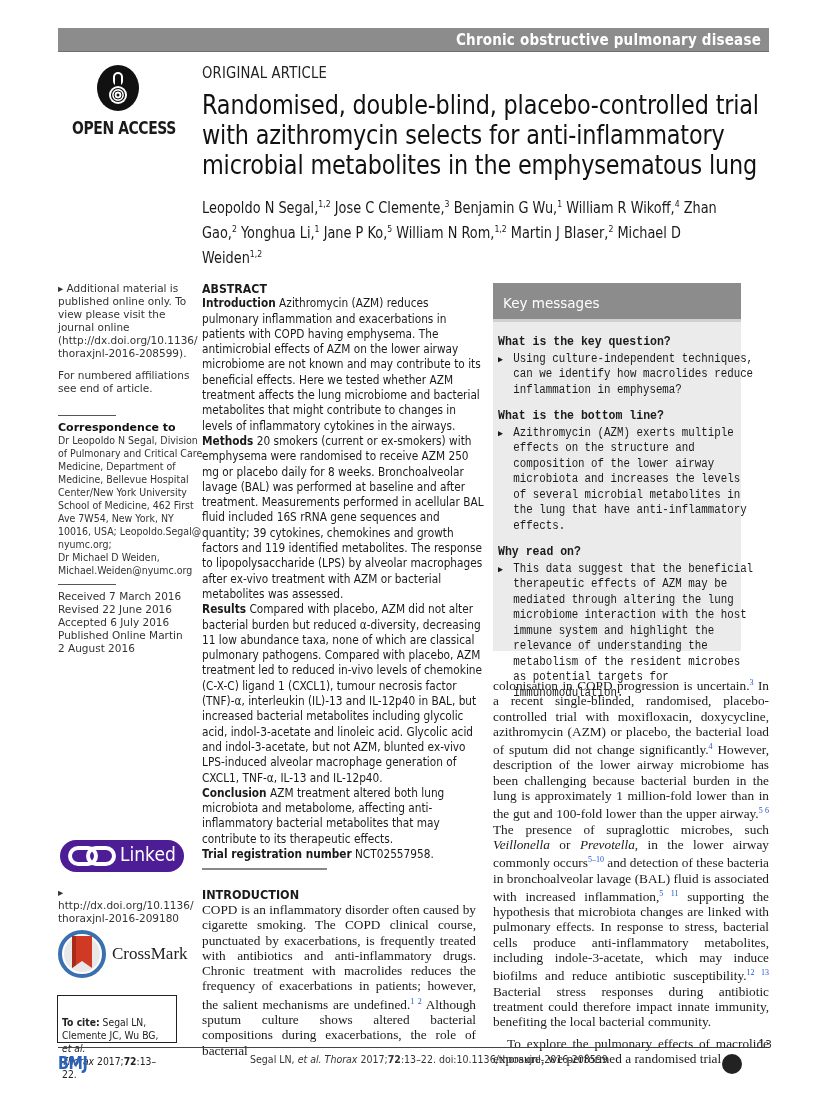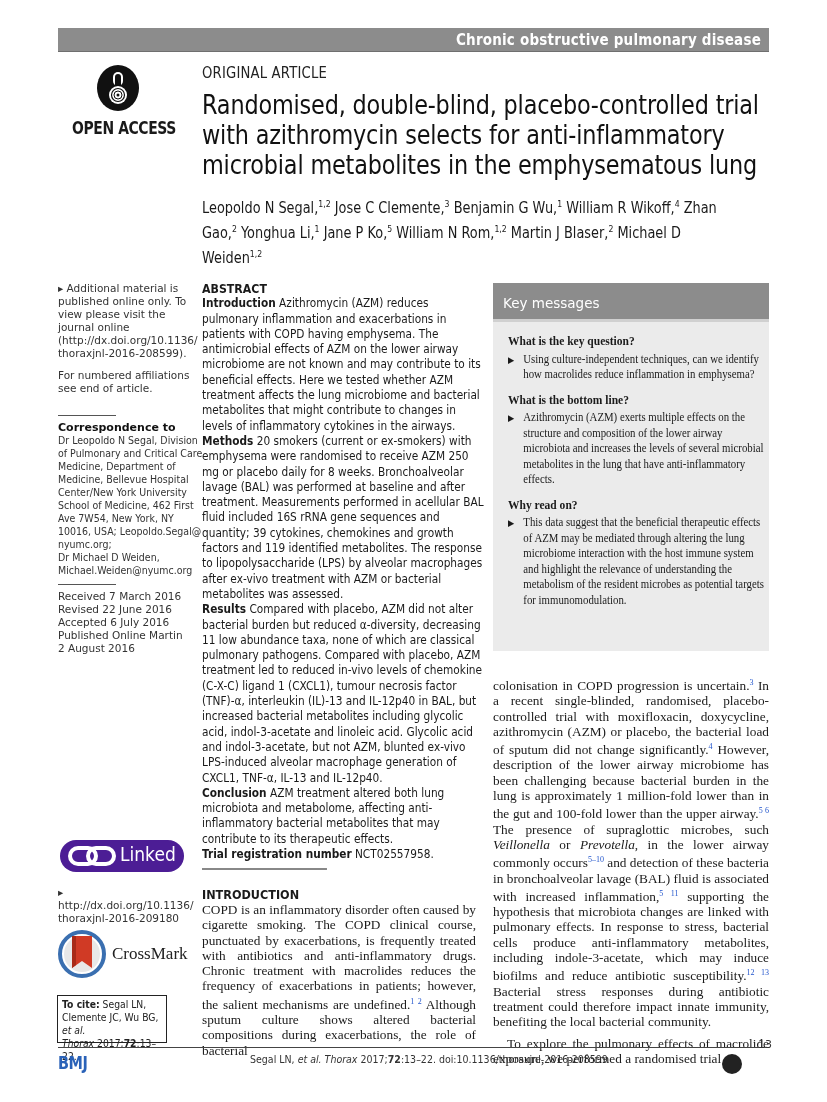--- a/index.html
+++ b/index.html
@@ -25,23 +25,23 @@
   .sidebar .rule { width: 58px; border-top: 1.5px solid #555; margin: 4px 0 5px; }
   .sidebar .bold { font-weight: bold; color: #111; font-size: 11px; }
   .cond { transform: scaleX(0.9); transform-origin: left; white-space: nowrap; }
 
   .abstract { position: absolute; left: 202px; top: 281px; width: 282px; font-size: 12px; line-height: 15.3px; color: #1a1a1a; font-family: "DejaVu Sans", sans-serif; }
   .abstract .inner { transform: scaleX(0.88); transform-origin: left top; width: 322px; }
   .abstract h3 { font-size: 12.5px; font-weight: bold; }
   .abstract b { font-weight: bold; }
   .abstract .rule { width: 142px; border-top: 2px solid #888; margin-top: 6px; }
 
-  .keybox { position: absolute; left: 493px; top: 283px; width: 276px; height: 368px; background: #ebebeb; }
+  .keybox { position: absolute; left: 493px; top: 283px; width: 248px; height: 368px; background: #ebebeb; }
   .keybox .kh { height: 39px; background: #8c8c8c; color: #fff; font-size: 13.5px; padding: 12px 10px; border-bottom: 3px solid #d0d0d0; font-family: "DejaVu Sans", sans-serif; }
-  .keybox .kbody { padding: 12px 8px 0 15px; font-family: Liberation Serif, serif; font-size: 12px; line-height: 15.5px; }
+  .keybox .kbody { padding: 12px 8px 0 5px; font-family: Liberation Mono, monospace; font-size: 12px; line-height: 15.5px; }
   .keybox .kq { font-weight: bold; font-size: 12.8px; margin-top: 0; margin-bottom: 2px; }
   .keybox .kitem { display: flex; margin-bottom: 10px; }
   .keybox .kitem .tri { width: 17px; flex: none; font-size: 9px; padding-top: 1px; }
   .keybox .inner { transform: scaleX(0.9); transform-origin: left top; width: 289px; }
 
   .body-col { position: absolute; font-family: "Liberation Serif", serif; font-size: 13.3px; line-height: 15.3px; text-align: justify; color: #1a1a1a; }
   .body-col sup { color: #2255cc; font-size: 8px; vertical-align: 5px; }
   .body-col p { text-indent: 0; }
   .body-col p.ind { text-indent: 14px; margin-top: 6px; }
   .intro { left: 202px; top: 887px; width: 274px; }
@@ -50,21 +50,21 @@
 
   .linked { position: absolute; left: 60px; top: 840px; width: 124px; height: 32px; background: #4c1d95; border-radius: 16px; color: #fff; }
   .linked .txt { position: absolute; left: 60px; top: 3px; font-size: 19px; font-family: "DejaVu Sans", sans-serif; transform: scaleX(0.9); transform-origin: left; }
   .linked svg { position: absolute; left: 8px; top: 5px; }
 
   .linkref { position: absolute; left: 58px; top: 886px; width: 140px; font-size: 10.5px; line-height: 13px; color: #333; font-family: "DejaVu Sans", sans-serif; }
 
   .crossmark { position: absolute; left: 58px; top: 928px; width: 140px; height: 52px; }
   .crossmark .txt { position: absolute; left: 54px; top: 16px; font-family: "Liberation Serif", serif; font-size: 17px; color: #222; }
 
-  .cite { position: absolute; left: 57px; top: 995px; width: 110px; height: 48px; border: 1.5px solid #222; padding: 2px 4px; font-size: 10.5px; line-height: 13px; font-family: "DejaVu Sans", sans-serif; color: #222; }
+  .cite { position: absolute; left: 57px; top: 995px; width: 120px; height: 48px; border: 1.5px solid #222; padding: 20px 4px; font-size: 10.5px; line-height: 13px; font-family: "DejaVu Sans", sans-serif; color: #222; }
   .cite .inner { transform: scaleX(0.88); transform-origin: left top; width: 118px; }
 
   .footrule { position: absolute; left: 58px; top: 1047px; width: 711px; border-top: 1.5px solid #444; }
   .bmj { position: absolute; left: 58px; top: 1053px; font-size: 17px; font-weight: bold; color: #2a62b8; font-family: "DejaVu Sans", sans-serif; letter-spacing: -0.5px; transform: scaleX(0.85); transform-origin: left; }
   .footcite { position: absolute; left: 250px; top: 1053px; font-size: 11px; color: #333; font-family: "DejaVu Sans", sans-serif; transform: scaleX(0.86); transform-origin: left; white-space: nowrap; }
   .footlogo { position: absolute; left: 722px; top: 1054px; width: 20px; height: 20px; border-radius: 50%; background: #222; }
   .pagenum { position: absolute; left: 758px; top: 1038px; font-size: 11px; color: #333; font-family: "DejaVu Sans", sans-serif; }
 </style>
 </head>
 <body>

